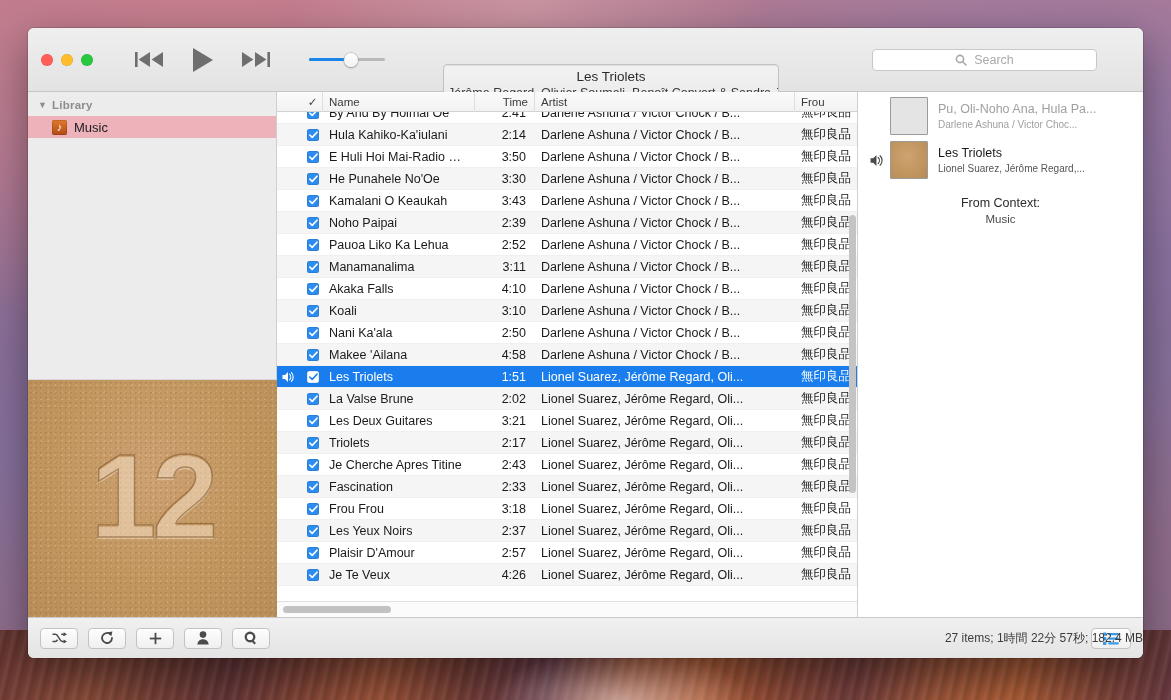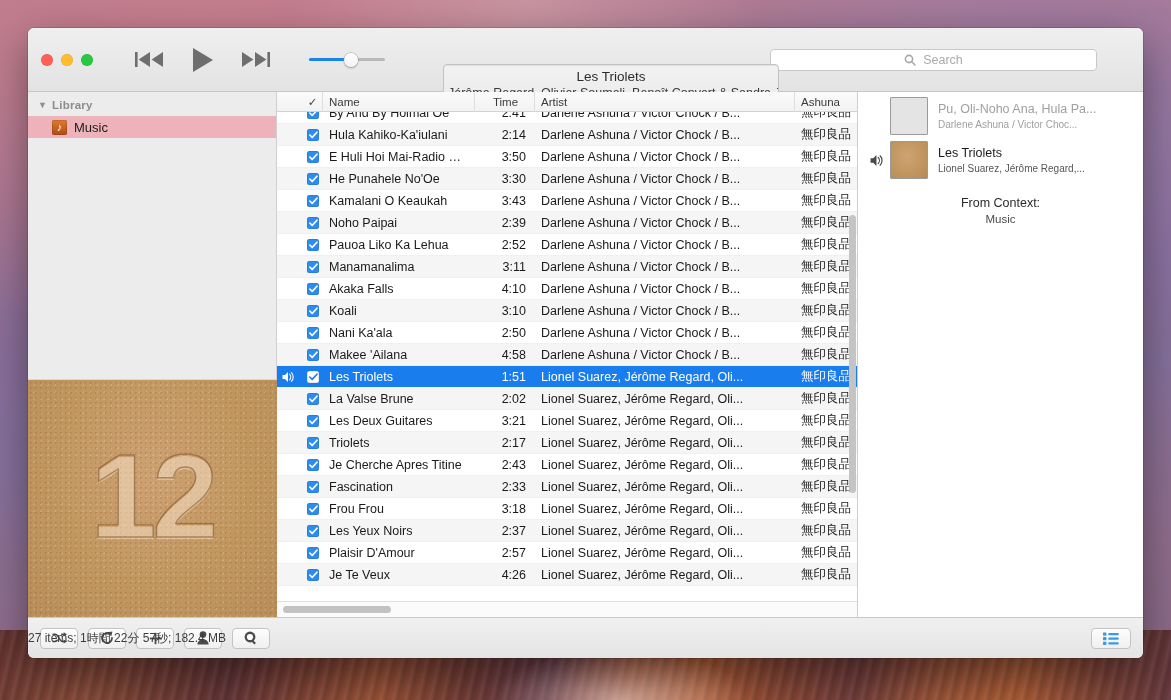--- a/index.html
+++ b/index.html
@@ -109,21 +109,21 @@
   .lcd-time-l { left: 6px; }
   .lcd-time-r { right: 4px; }
   .lcd-scrub {
     position: absolute; left: 7px; right: 7px; bottom: 6px; height: 5px;
     background: #d8d8d8; border-radius: 3px; box-shadow: inset 0 1px 1px rgba(0,0,0,.12);
   }
   .lcd-scrub-fill { height: 5px; border-radius: 3px; background: #1a84e8; width: 9%; }
 
   .search-wrap { margin-left: auto; margin-right: 46px; }
   .search-box {
-    width: 327px; height: 22px; background: #fff;
+    width: 225px; height: 22px; background: #fff;
     border: 1px solid #c8c8c8; border-radius: 4px;
     display: flex; align-items: center; justify-content: center; gap: 7px;
   }
   .search-box svg { fill: none; stroke: #a8a8a8; stroke-width: 1.6; }
   .search-ph { font-size: 12.5px; color: #aaa; }
 
   
   .body-row { flex: 1; display: flex; min-height: 0; }
 
   
@@ -181,21 +181,21 @@
             border-right: 1px solid #cfcfcf; position: relative; }
   .col-head {
     height: 20px; flex: 0 0 20px; display: flex; align-items: center;
     background: linear-gradient(to bottom,#fbfbfb,#f2f2f2);
     border-bottom: 1px solid #d2d2d2; font-size: 11.5px; color: #3a3a3a;
   }
   .ch { padding: 0 6px; height: 20px; line-height: 20px; border-right: 1px solid #dedede; overflow: hidden; }
   .ch.c-speaker { width: 26px; flex: 0 0 26px; border-right: none; }
   .ch.c-check   { width: 20px; flex: 0 0 20px; text-align: center; padding: 0; color: #4a4a4a; }
   .ch.c-name    { flex: 1; min-width: 0; }
-  .ch.c-time    { width: 60px; flex: 0 0 60px; text-align: center; padding-left: 8px; }
+  .ch.c-time    { width: 60px; flex: 0 0 60px; text-align: right; padding-left: 8px; }
   .ch.c-artist  { width: 260px; flex: 0 0 260px; }
   .ch.c-album   { width: 62px; flex: 0 0 62px; border-right: none; }
 
   .track-scroll { flex: 1; overflow: hidden; position: relative; }
   .track-clip { position: absolute; left: 0; right: 0; top: -10px; }
   .row {
     height: 22px; display: flex; align-items: center; font-size: 12.5px; color: #1a1a1a;
     border-bottom: 1px solid #f0f0f0;
   }
   .row:nth-child(odd) { background: #ffffff; }
@@ -265,21 +265,21 @@
   }
   .bbtn {
     width: 38px; height: 21px; margin-right: 10px;
     background: linear-gradient(to bottom,#fdfdfd,#f0f0f0);
     border: 1px solid #c3c3c3; border-radius: 4px;
     display: flex; align-items: center; justify-content: center;
     cursor: pointer; box-shadow: 0 1px 0 rgba(255,255,255,.7) inset;
   }
   .bbtn svg { fill: #4b4b4b; display: block; }
   .status {
-    position: absolute; left: 0; right: 0; text-align: left;
+    position: absolute; left: 0; right: 0; text-align: right;
     font-size: 12px; color: #3c3c3c; pointer-events: none;
   }
   .bbtn.right { margin-left: auto; margin-right: 0; width: 40px; }
   .bbtn.right svg { fill: #3b9ae8; }
 </style>
 </head>
 <body>
 
 <div class="desktop">
   <div class="wall-glow-a"></div>
@@ -365,21 +365,21 @@
         </div>
       </div>
 
       <div class="center">
         <div class="col-head">
           <div class="ch c-speaker"></div>
           <div class="ch c-check">✓</div>
           <div class="ch c-name">Name</div>
           <div class="ch c-time">Time</div>
           <div class="ch c-artist">Artist</div>
-          <div class="ch c-album">Ashuna</div>
+          <div class="ch c-album">Frou</div>
         </div>
 
         <div class="track-scroll">
           <div class="track-clip" id="track-rows">
               <div class="row">
                 <div class="cell c-speaker"></div>
                 <div class="cell c-check">
                   <span class="chk">
                     <svg width="9" height="8" viewBox="0 0 9 8">
                       <polyline points="0.8,4 3.2,6.4 8,1.2" fill="none" stroke="#fff" stroke-width="1.6" stroke-linecap="round" stroke-linejoin="round"></polyline>

